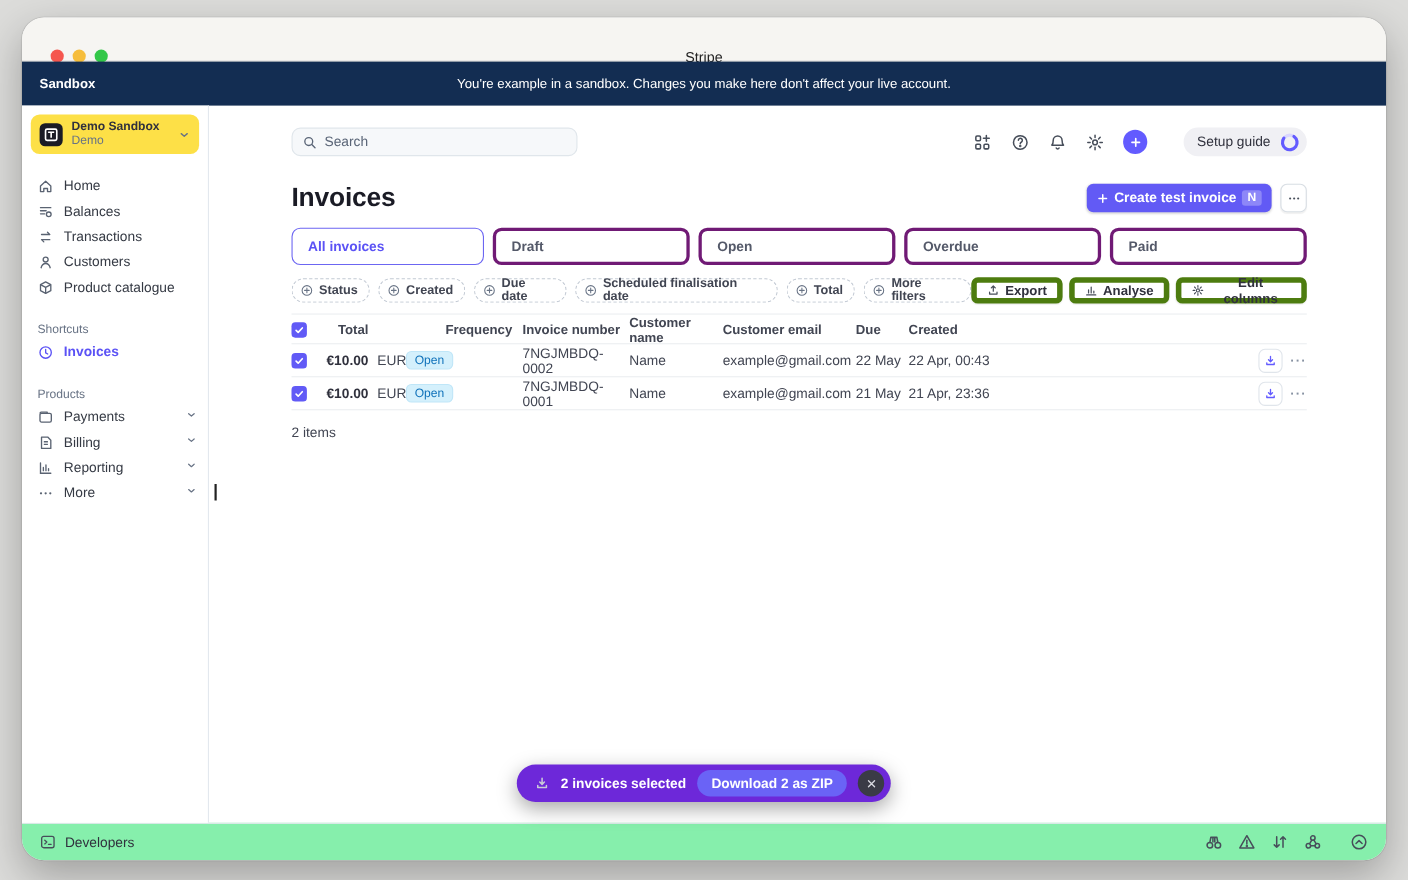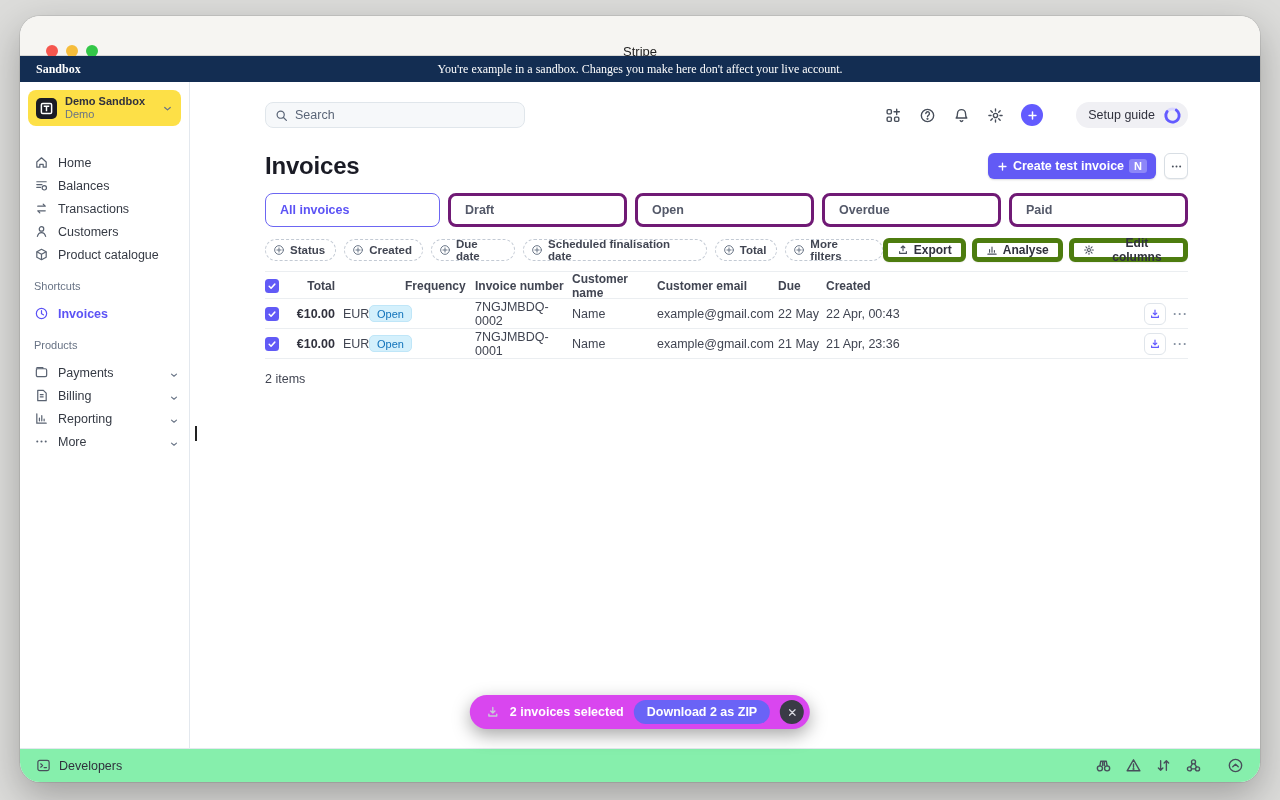--- a/index.html
+++ b/index.html
@@ -20,22 +20,22 @@
   .titlebar {
     height:40px; background:#f6f5f2; position:relative; flex:0 0 auto;
     border-bottom:1px solid #d9d8d5;
   }
   .traffic { position:absolute; top:29px; left:26px; display:flex; gap:8px; }
   .light { width:12px; height:12px; border-radius:50%; }
   .light.red{background:#f5564e;} .light.yellow{background:#f6bd3b;} .light.green{background:#33c748;}
   .win-title { position:absolute; left:0; right:0; top:28px; text-align:center; font-size:13px; color:#242424; }
   
   .banner {
-    height:26px; background:#132d52; color:#fff; position:relative; flex:0 0 auto;
-    display:flex; align-items:center; justify-content:center; font-size:12px;font-family:Liberation Serif, serif;
+    height:40px; background:#132d52; color:#fff; position:relative; flex:0 0 auto;
+    display:flex; align-items:center; justify-content:center; font-size:12px;
   }
   .banner-label { position:absolute; left:16px; font-weight:700; font-size:12px; }
   
   .app-body { flex:1 1 auto; display:flex; min-height:0; position:relative; }
   
   .sidebar { width:170px; flex:0 0 auto; border-right:1px solid #e3e8ee; background:#fff; padding-top:8px; position:relative; }
   .account {
     margin:0 8px; height:36px; background:#fde047; border-radius:8px;
     display:flex; align-items:center; padding:0 8px; gap:8px; cursor:pointer;
   }
@@ -43,21 +43,21 @@
     width:21px; height:21px; background:#1a1b25; border-radius:5px; flex:0 0 auto;
     display:flex; align-items:center; justify-content:center; color:#fff;
     font-size:12px; font-weight:700;
   }
   .account-logo svg{display:block;}
   .account-meta { flex:1 1 auto; min-width:0; line-height:1.15; }
   .account-name { font-size:11px; font-weight:700; color:#30313d; white-space:nowrap; }
   .account-sub { font-size:11px; color:#687385; }
   .nav { margin-top:22px; }
   .nav-item {
-    height:22px; display:flex; align-items:flex-end; gap:9px; padding:0 10px 0 14px;
+    height:22px; display:flex; align-items:flex-start; gap:9px; padding:0 10px 0 14px;
     font-size:12.5px; color:#353a44; cursor:pointer; margin-bottom:1px;
   }
   .nav-item .ic { width:15px; height:15px; color:#5a6372; flex:0 0 auto; display:flex; }
   .nav-item .lbl { flex:1 1 auto; }
   .nav-item .chev { color:#687385; display:flex; }
   .section-label { font-size:11px; color:#687385; padding:0 14px; margin:18px 0 7px; }
   .nav-item.active { color:#5b52f5; font-weight:600; }
   .nav-item.active .ic { color:#5b52f5; }
   
   .main { flex:1 1 auto; min-width:0; padding:0 72px 0 75px; position:relative; overflow:hidden; }
@@ -147,21 +147,21 @@
   .row-actions { display:flex; align-items:center; gap:7px; justify-content:flex-end; }
   .dl-btn {
     width:22px; height:22px; border:1px solid #e0e5eb; border-radius:6px; background:#fff;
     color:#635bff; display:flex; align-items:center; justify-content:center; cursor:pointer;
   }
   .row-dots { color:#8792a2; letter-spacing:1px; font-size:12px; font-weight:700; cursor:pointer; }
   .items-count { margin-top:13px; font-size:12.5px; color:#414552; }
   
   .toast {
     position:absolute; left:50%; transform:translateX(-50%); bottom:19px; z-index:30;
-    height:34px; background:#d946ef; border-radius:17px; color:#fff;
+    height:34px; background:#6d28d9; border-radius:17px; color:#fff;
     display:flex; align-items:center; gap:10px; padding:0 6px 0 16px;
     box-shadow:0 6px 18px rgba(0,0,0,.35);
   }
   .toast .ic { width:14px; height:14px; color:#c9cbd8; display:flex; }
   .toast-msg { font-size:12.5px; font-weight:700; white-space:nowrap; }
   .toast-btn {
     height:24px; border:none; border-radius:12px; background:#6a63f6; color:#fff;
     font-size:12.5px; font-weight:700; padding:0 13px; cursor:pointer; font-family:inherit;
   }
   .toast-close {

